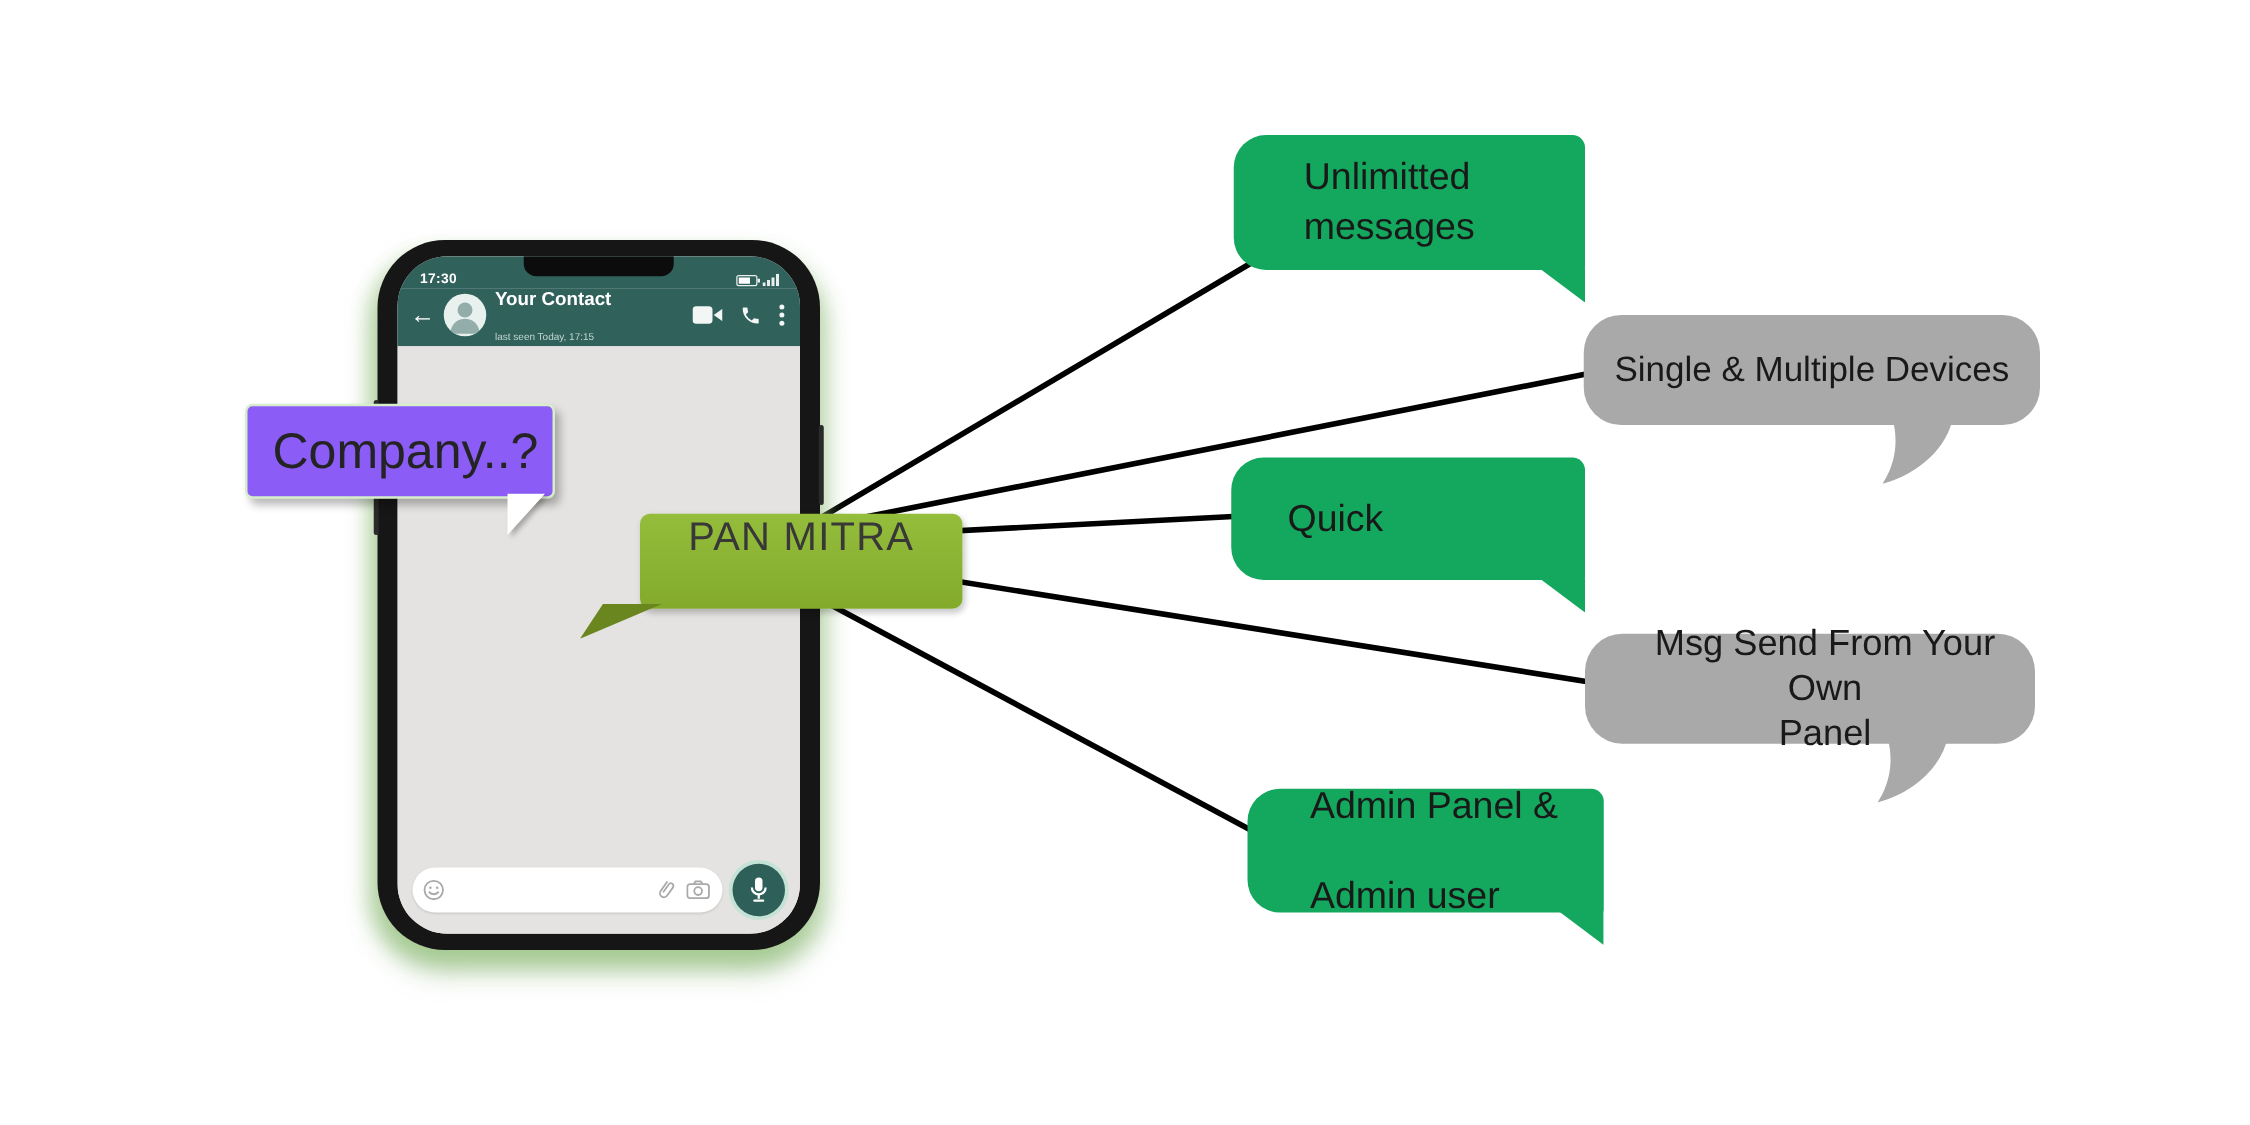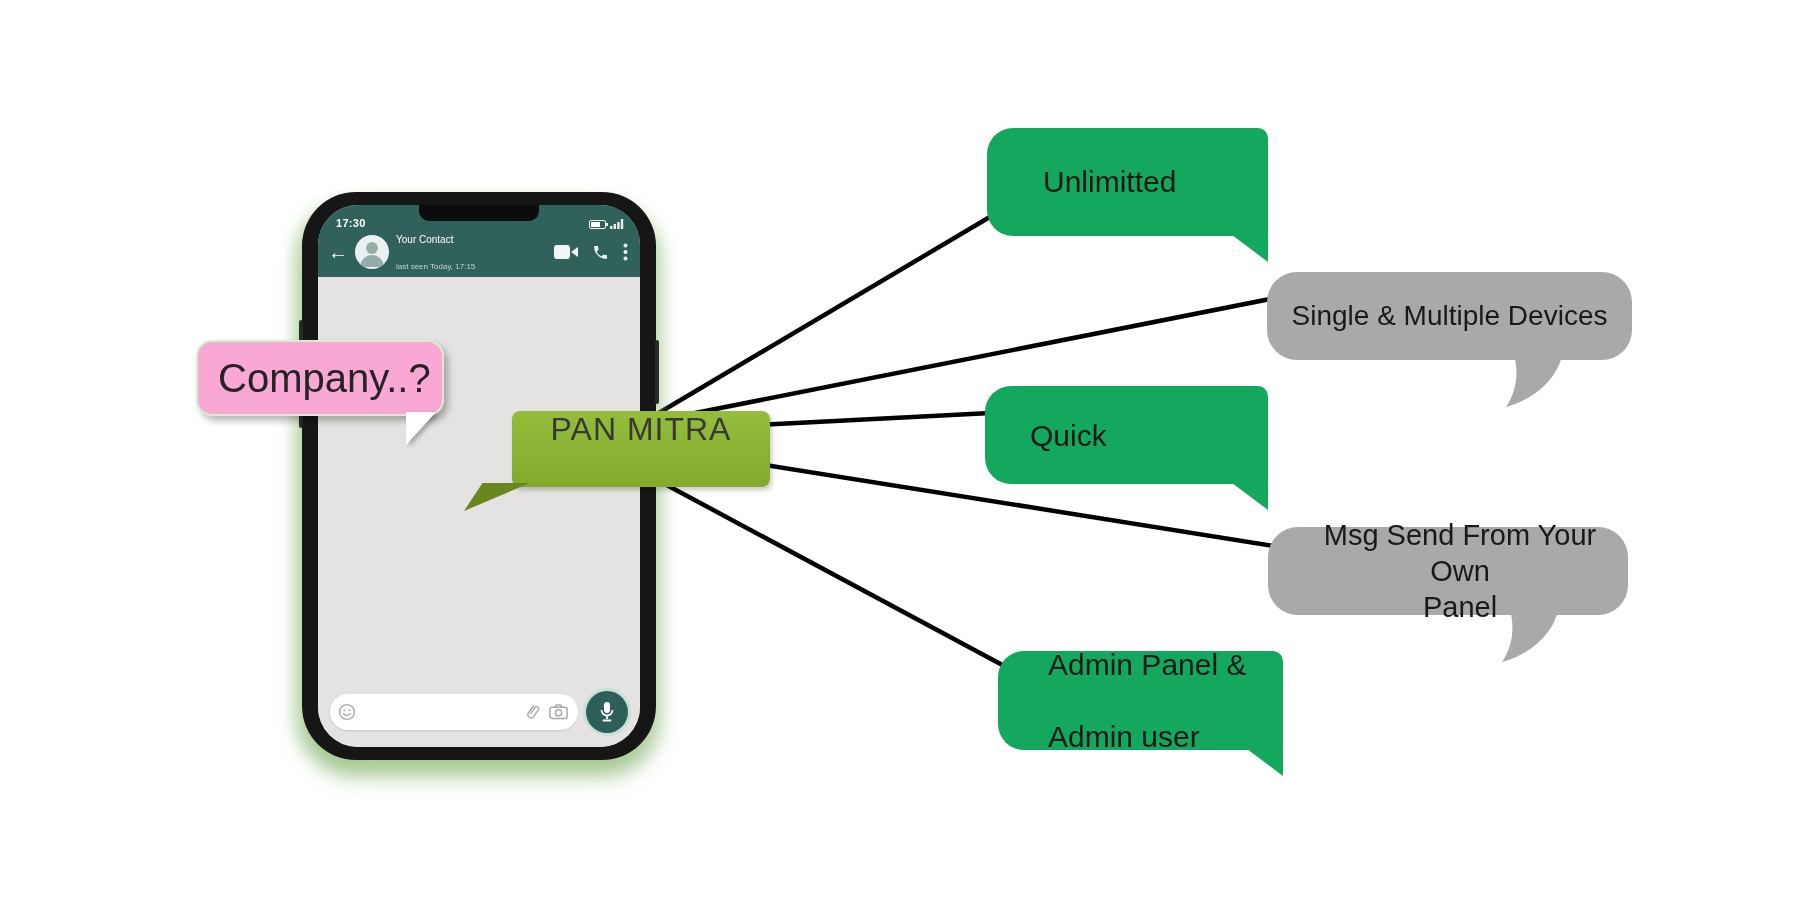--- a/index.html
+++ b/index.html
@@ -33,39 +33,39 @@
   .status-time { font-size:11px; font-weight:bold; letter-spacing:.3px; }
   .status-icons { display:flex; align-items:center; gap:4px; }
   .battery { position:relative; width:17px; height:9px; border:1px solid #e8efee; border-radius:2px; }
   .battery::before { content:""; position:absolute; left:1px; top:1px; bottom:1px; width:9px; background:#fff; }
   .battery::after { content:""; position:absolute; right:-3px; top:2px; width:2px; height:3px; background:#e8efee; }
 
   .wa-header { height:46px; background:#30615b; display:flex; align-items:center; padding:0 12px 4px 10px; gap:7px; }
   .back-arrow { color:#fff; font-size:20px; font-weight:bold; line-height:1; }
   .avatar { width:34px; height:34px; border-radius:50%; background:#e9f1ef; display:flex; align-items:center; justify-content:center; overflow:hidden; flex:0 0 auto; }
   .contact-col { display:flex; flex-direction:column; justify-content:center; min-width:0; margin-right:auto; }
-  .contact-name { color:#ffffff; font-size:10px; font-weight:normal; white-space:nowrap; }
+  .contact-name { color:#ffffff; font-size:15px; font-weight:bold; white-space:nowrap; }
   .contact-status { color:#c2d5d1; font-size:8px; margin-top:17px; white-space:nowrap; }
   .hdr-icons { display:flex; align-items:center; gap:14px; }
 
   .chat-area { flex:1; position:relative; background:#e4e3e1; }
 
   .input-row { position:absolute; left:12px; right:12px; bottom:14px; display:flex; align-items:center; gap:8px; }
   .msg-input { flex:1; height:36px; background:#ffffff; border-radius:18px;
     display:flex; align-items:center; padding:0 10px 0 8px; gap:8px;
     box-shadow:0 1px 2px rgba(0,0,0,.12); }
   .msg-input .spacer { flex:1; }
   .mic-btn { width:42px; height:42px; border-radius:50%; background:#2e5f59;
     display:flex; align-items:center; justify-content:center; flex:0 0 auto;
     box-shadow:0 0 0 3px rgba(185,225,210,.75); }
 
   
   .q-bubble {
-    position:absolute; left:196px; top:340px; width:248px; height:76px;
-    background:#f9a8d4; border:2px solid #d6eecb; border-radius:16px;
+    position:absolute; left:196px; top:323px; width:248px; height:76px;
+    background:#8b5cf6; border:2px solid #d6eecb; border-radius:6px;
     box-shadow:4px 5px 7px rgba(0,0,0,.28);
     display:flex; align-items:center; padding-left:20px;
     font-size:40px; color:#242424; z-index:30;
   }
   .q-tail { position:absolute; right:6px; bottom:-31px; width:0; height:0;
     border-top:33px solid #ffffff; border-right:30px solid transparent;
     filter:drop-shadow(3px 2px 2px rgba(0,0,0,.28)); }
 
   
   .pm-label {
@@ -73,21 +73,21 @@
     background:linear-gradient(#95bd3c, #83aa2b); border-radius:8px;
     box-shadow:2px 3px 5px rgba(0,0,0,.22);
     display:flex; align-items:flex-start; justify-content:center;
     font-size:32px; color:#383838; z-index:31; letter-spacing:1px;
   }
   .pm-tail { position:absolute; left:-48px; bottom:-24px; width:66px; height:28px;
     background:#69861f; clip-path:polygon(100% 0, 28% 0, 0 100%); }
 
   
   .feature { position:absolute; display:flex; flex-direction:column; justify-content:center;
-    color:#191919; z-index:20;margin-top:20px; }
+    color:#191919; z-index:20; }
   .feature.green { background:#14a85e; border-radius:26px 10px 2px 26px; }
   .feature.gray  { background:#a9a9a9; border-radius:30px; }
   .g-tail { position:absolute; right:0; bottom:-26px; width:36px; height:27px;
     background:#14a85e; clip-path:polygon(0 0, 100% 0, 100% 100%); }
   .gray-tail-svg { position:absolute; right:62px; bottom:-51px; }
 
   .f1 { left:987px;  top:108px; width:281px; height:108px; padding-left:56px; font-size:30px; line-height:40px; }
   .f2 { left:1267px; top:252px; width:365px; height:88px;  align-items:center; font-size:28px; line-height:34px; }
   .f3 { left:985px;  top:366px; width:283px; height:98px;  padding-left:45px; font-size:30px; line-height:41px; }
   .f4 { left:1268px; top:507px; width:360px; height:88px;  padding-left:24px; font-size:29px; line-height:36px;text-align:center; }
@@ -192,20 +192,21 @@
     <span class="q-tail"></span>
   </div>
 
   <div class="pm-label">
     <span>PAN MITRA</span>
     <span class="pm-tail"></span>
   </div>
 
   <div class="feature green f1">
     <span>Unlimitted</span>
+    <span>messages</span>
     <span class="g-tail"></span>
   </div>
 
   <div class="feature gray f2">
     <span>Single &amp; Multiple Devices</span>
     <span></span>
     <svg class="gray-tail-svg" width="64" height="56" viewBox="0 0 64 56">
       <path d="M8,0 C14,22 8,40 0,52 C30,44 52,22 56,0 Z" fill="#a9a9a9"></path>
     </svg>
   </div>

